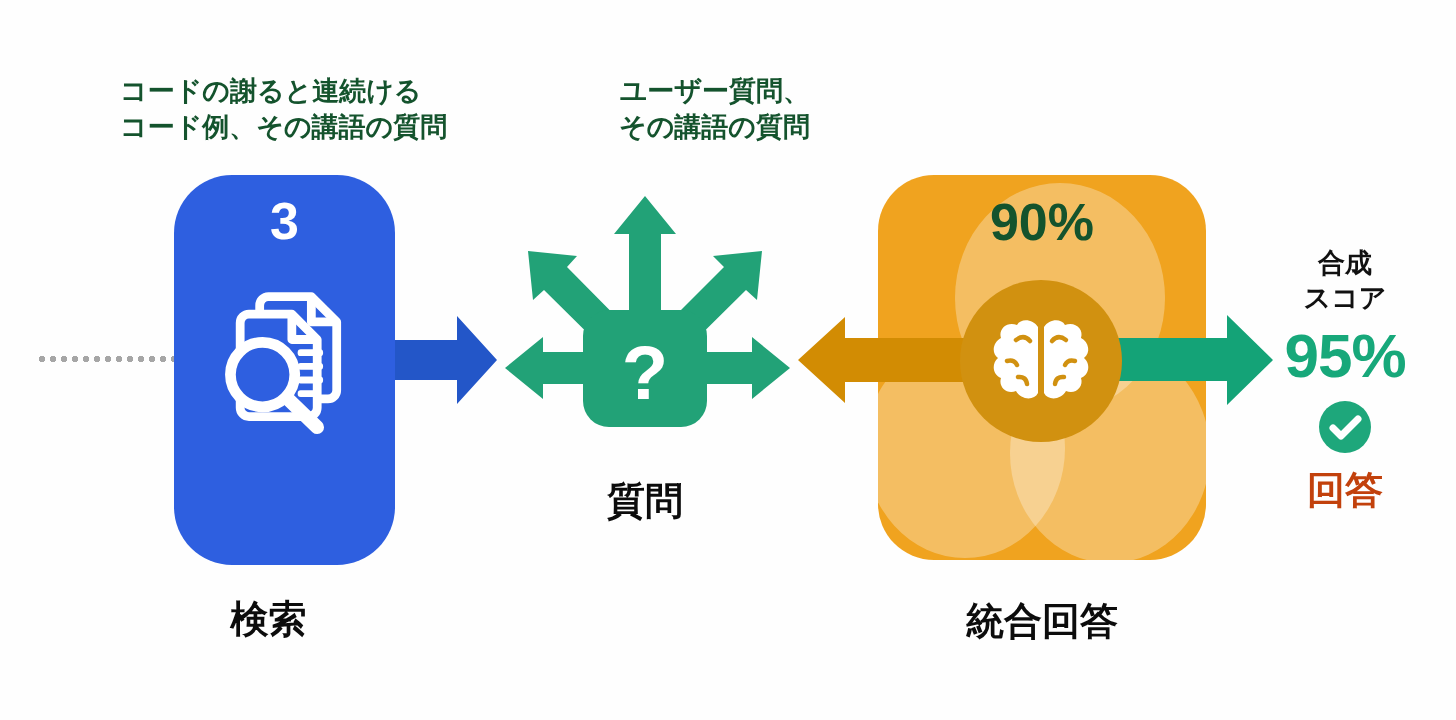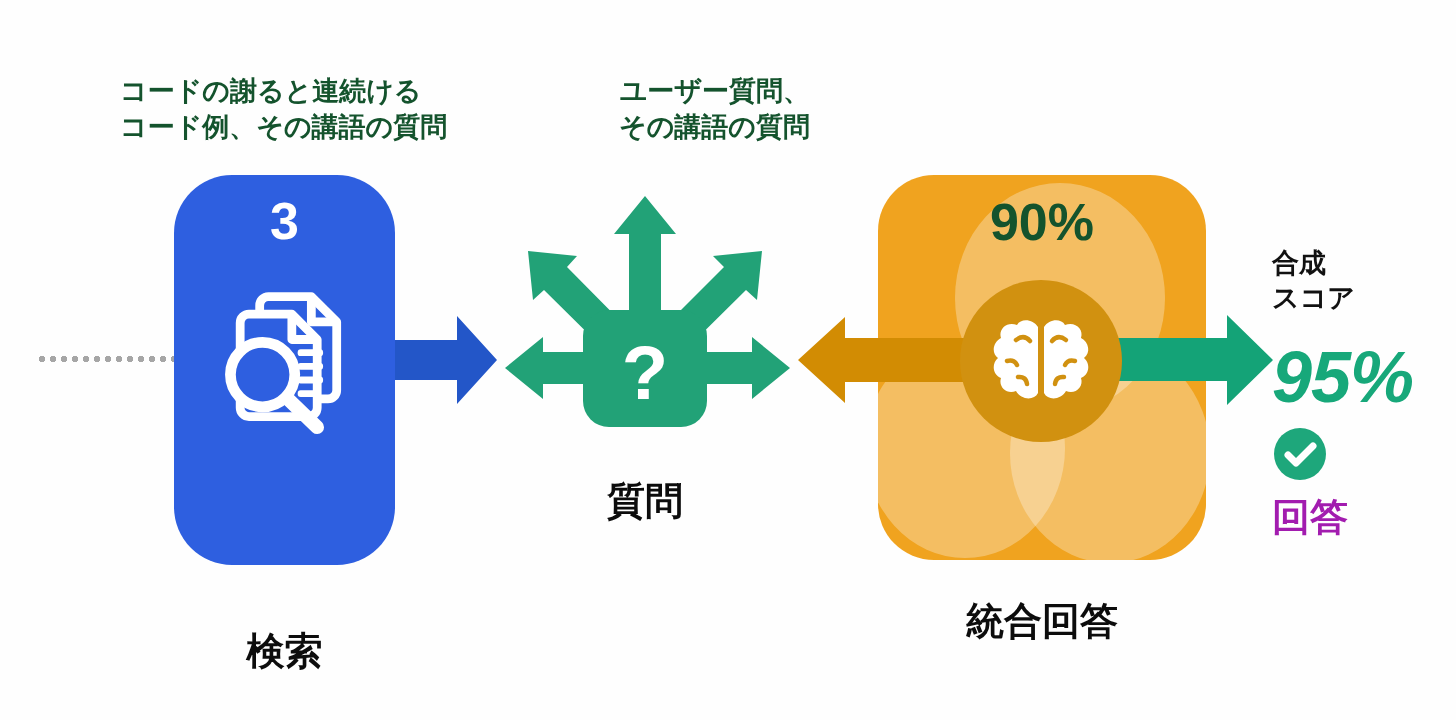--- a/index.html
+++ b/index.html
@@ -45,25 +45,25 @@
   .score90{
     left:878px;top:192px;width:328px;text-align:center;z-index:4;
     color:#14532d;font-size:52px;font-weight:700;
   }
   .brain-badge{
     left:960px;top:280px;width:162px;height:162px;border-radius:50%;
     background:#d19110;z-index:3;display:flex;align-items:center;justify-content:center;
   }
   .z2{z-index:2;}
   
-  .result-col{left:1272px;top:246px;width:146px;text-align:left;z-index:4;}
+  .result-col{left:1272px;top:246px;width:146px;text-align:center;z-index:4;}
   .result-note{font-weight:700;font-size:27px;line-height:1.3;color:#111;}
-  .result-score{font-weight:700;font-size:72px;color:#17a87a;margin-top:20px;letter-spacing:-1px;font-style:italic;}
+  .result-score{font-weight:700;font-size:62px;color:#17a87a;margin-top:4px;letter-spacing:-1px;}
   .result-check{margin-top:8px;}
-  .result-label{font-weight:700;font-size:38px;color:#a21caf;margin-top:6px;}
+  .result-label{font-weight:700;font-size:38px;color:#c2410c;margin-top:6px;}
 </style>
 </head>
 <body>
 
 <div class="canvas">
 
   <div class="abs caption" style="left:120px;top:74px;">
     <div>コードの謝ると連続ける</div>
     <div>コード例、その講語の質問</div>
   </div>
@@ -84,21 +84,21 @@
       <g fill="#ffffff">
         <rect x="92" y="70" width="26" height="7" rx="3"></rect>
         <rect x="92" y="84" width="26" height="7" rx="3"></rect>
         <rect x="92" y="98" width="26" height="7" rx="3"></rect>
         <rect x="92" y="112" width="20" height="7" rx="3"></rect>
       </g>
       <circle cx="56" cy="96" r="33" fill="#2e5fe0" stroke="#ffffff" stroke-width="11"></circle>
       <line x1="81" y1="120" x2="112" y2="150" stroke="#ffffff" stroke-width="14" stroke-linecap="round"></line>
     </svg>
   </div>
-  <div class="abs big-label" style="left:174px;top:594px;width:221px;margin-top:32px;">検索</div>
+  <div class="abs big-label" style="left:158px;top:594px;width:221px;">検索</div>
 
   <svg class="abs" style="left:395px;top:316px;" width="103" height="88" viewBox="0 0 103 88">
     <polygon points="0,24 62,24 62,0 102,44 62,88 62,64 0,64" fill="#2356c8"></polygon>
   </svg>
 
   <svg class="abs" style="left:500px;top:190px;" width="300" height="245" viewBox="0 0 300 245">
     <g fill="#22a277">
       <polygon points="145,162 252,162 252,147 290,178 252,209 252,194 145,194"></polygon>
       <polygon points="145,162 43,162 43,147 5,178 43,209 43,194 145,194"></polygon>
       <polygon points="129,178 129,44 114,44 145,6 176,44 161,44 161,178"></polygon>

